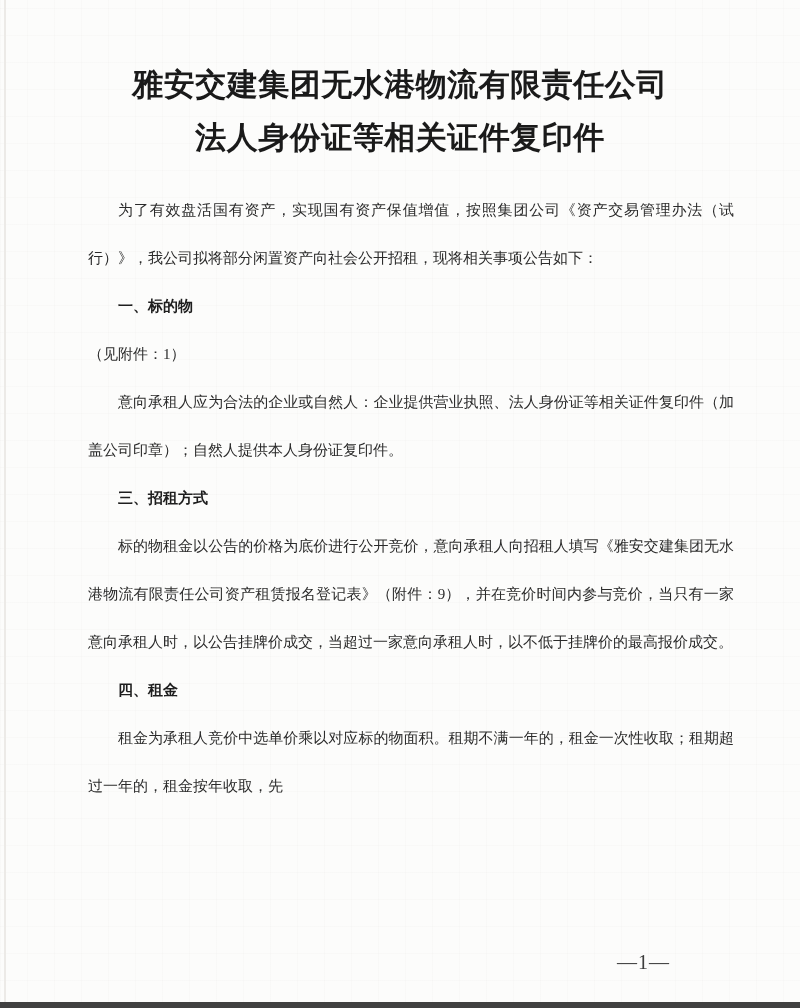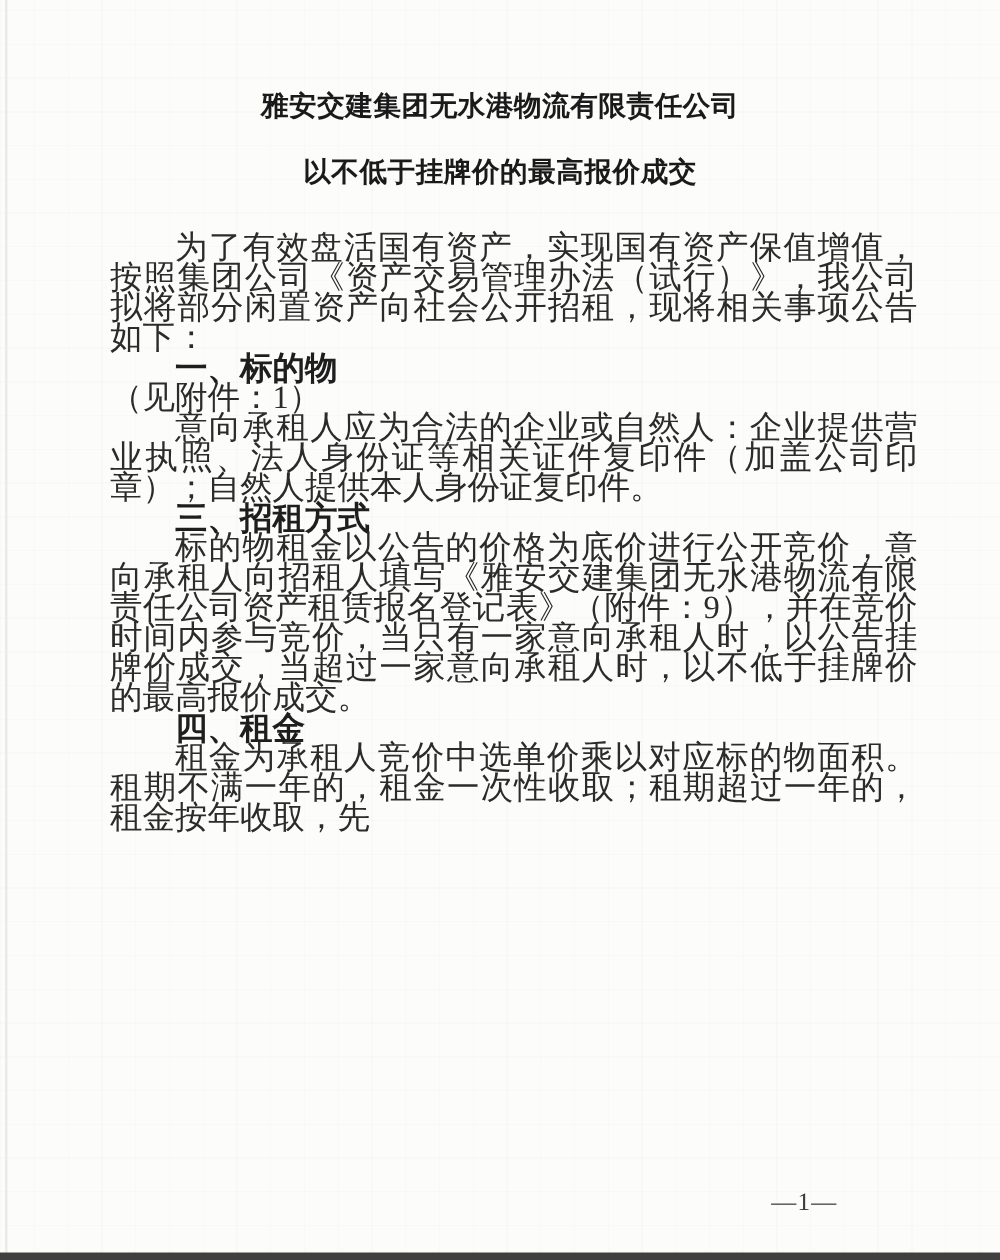--- a/index.html
+++ b/index.html
@@ -25,34 +25,34 @@
     left:4px; top:0; bottom:0;
     width:2px;
     background:#eceae7;
   }
 
   .titles {
     padding-top:58px;
     text-align:center;
   }
   .doc-title {
-    font-size:22px;
+    font-size:31px;
     font-weight:700;
     line-height:53px;
     color:#1a1a1a;
     letter-spacing:0.5px;
     font-family:Liberation Sans, sans-serif;
   }
 
   .content {
     margin-top:22px;
     padding-left:88px;
     padding-right:66px;
-    font-size:26px;
-    line-height:24px;
+    font-size:15px;
+    line-height:48px;
     text-align:justify;
     color:#2b2b2b;
   }
 
   .para { text-indent:2em; }
 
   .sec-heading {
     font-family:"Liberation Sans","DejaVu Sans",sans-serif;
     font-weight:700;
     text-indent:2em;
@@ -81,21 +81,21 @@
 </style>
 </head>
 <body>
 
 <div class="page">
 
   <div class="edge-line"></div>
 
   <div class="titles">
     <div class="doc-title">雅安交建集团无水港物流有限责任公司</div>
-    <div class="doc-title">以不低于挂牌价的最高报价成交</div>
+    <div class="doc-title">法人身份证等相关证件复印件</div>
   </div>
 
   <div class="content">
 
     <p class="para">为了有效盘活国有资产，实现国有资产保值增值，按照集团公司《资产交易管理办法（试行）》，我公司拟将部分闲置资产向社会公开招租，现将相关事项公告如下：</p>
 
     <p class="sec-heading">一、标的物</p>
     <p class="attachment">（见附件：1）</p>
 
     <p class="para">意向承租人应为合法的企业或自然人：企业提供营业执照、法人身份证等相关证件复印件（加盖公司印章）；自然人提供本人身份证复印件。</p>

